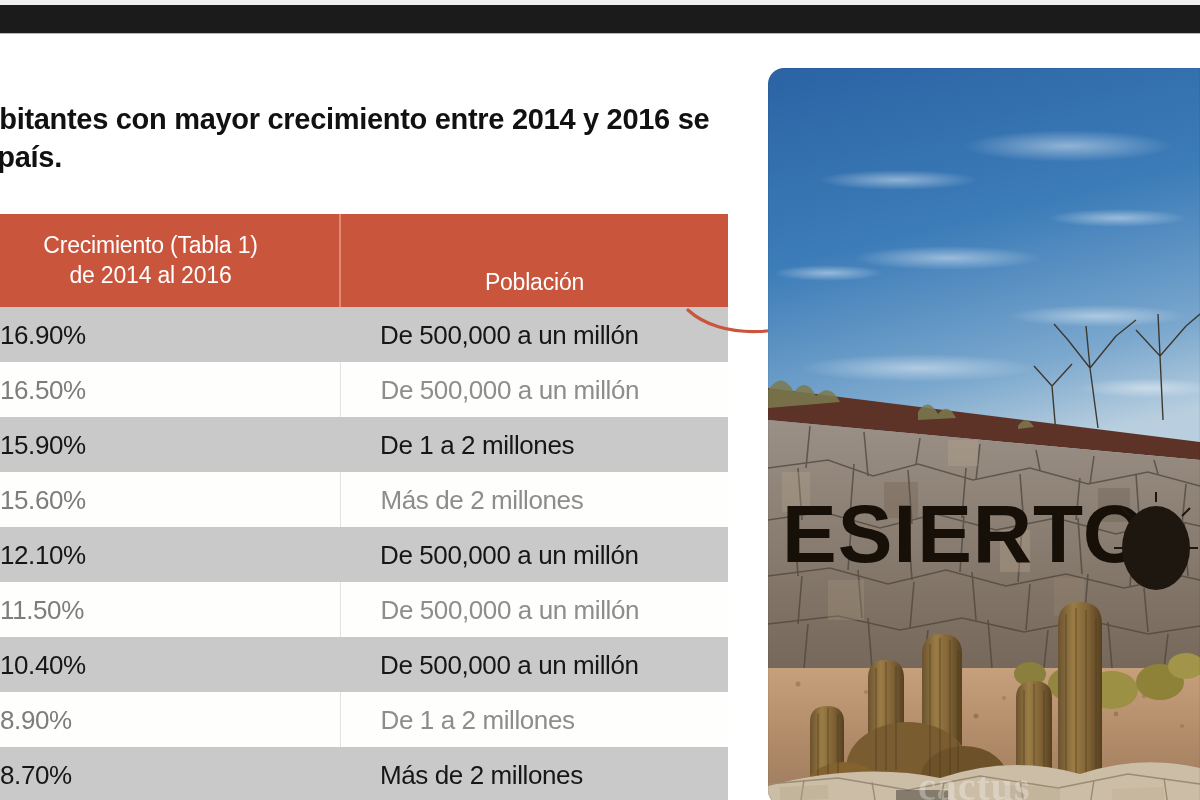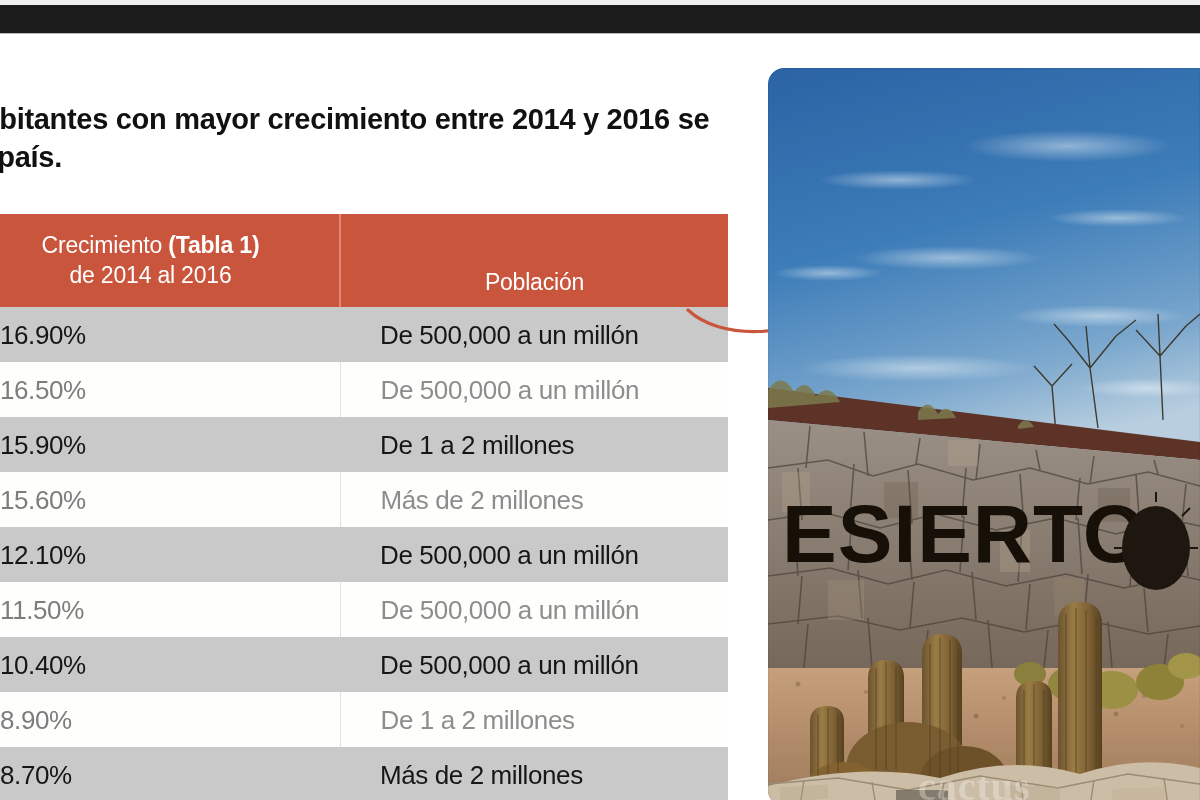--- a/index.html
+++ b/index.html
@@ -84,21 +84,21 @@
   }
   table.data thead th.th-left {
     text-align: center;
     border-right: 2px solid #e08a76;
   }
   table.data thead th.th-right {
     text-align: center;
     padding-top: 53px;
   }
   .tabla-tag {
-    font-weight: bold;
+    font-weight: normal;
     white-space: nowrap;
   }
   .hdr-line2 { display: block; }
 
   table.data tbody td {
     font-size: 26px;
     line-height: 30px;
     height: 45px;
     padding: 5px 0 5px 0;
     vertical-align: middle;

